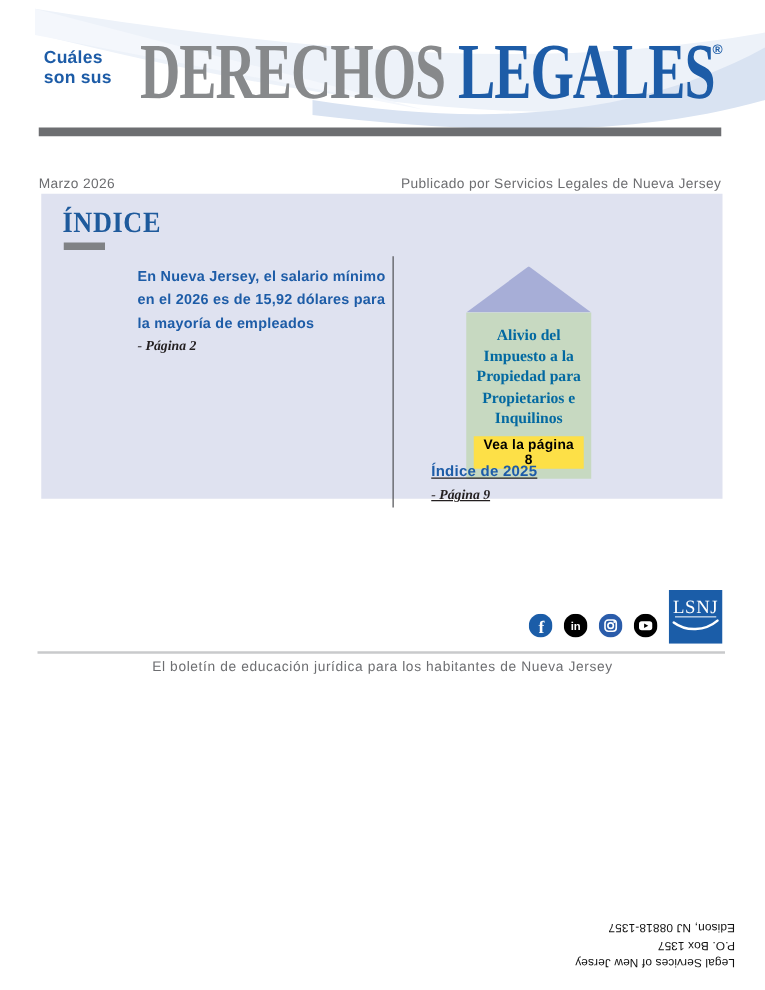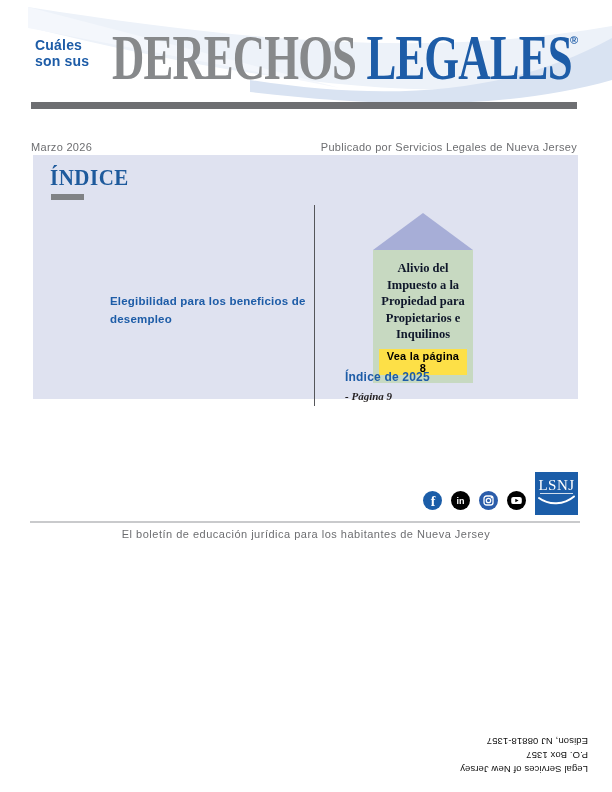--- a/index.html
+++ b/index.html
@@ -53,27 +53,27 @@
     font-size:11px; color:#231f20; margin-top:3px;
   }
   .divider-v{position:absolute; left:281px; top:50px; width:1px; height:201px; background:#55565a;}
   
   .house{position:absolute; left:340px; top:58px; width:100px;}
   .house-roof{width:100px; height:37px; background:#a7aed7;
     clip-path:polygon(50% 0, 100% 100%, 0 100%);}
   .house-body{background:#c7d9c1; padding:10px 4px 8px;}
   .house-label{
     font-family:"Liberation Serif", serif; font-weight:700; font-size:12.5px;
-    color:#0f172a; line-height:1.32; text-align:center; white-space:pre-line;
+    color:#0369a1; line-height:1.32; text-align:center; white-space:pre-line;
   }
   .house-cta{
     margin:6px 2px 0; background:#fde047; color:#000000;
     font-size:11px; font-weight:700; text-align:center; padding:1px 6px; letter-spacing:.2px;
   }
-  .year-index{position:absolute; left:312px; top:213px;}
+  .year-index{position:absolute; left:312px; top:213px;text-decoration:underline;}
   .year-index .idx-title{font-size:12px;}
   
   .social-row{position:absolute; left:423px; top:491px; display:flex; gap:9px;}
   .social-row svg{display:block;}
   .lsnj-logo{position:absolute; left:535px; top:472px;}
   .rule-light{position:absolute; left:30px; top:521px; width:550px; height:2px; background:#c9cacc;}
   .tagline{
     position:absolute; left:0; top:528px; width:612px; text-align:center;
     font-size:11px; color:#6d6e71; letter-spacing:.5px;
   }
@@ -106,23 +106,27 @@
 
   <div class="dateline">
     <span>Marzo 2026</span>
     <span>Publicado por Servicios Legales de Nueva Jersey</span>
   </div>
 
   <div class="index-box">
     <div class="index-heading">ÍNDICE</div>
     <div class="heading-underline"></div>
 
+    <div class="idx-item i0">
+      <div class="idx-title">En Nueva Jersey, el salario mínimo
+en el 2026 es de 15,92 dólares para
+la mayoría de empleados</div>
+      <div class="idx-ref">- Página 2</div>
+    </div>
     <div class="idx-item i1">
-      <div class="idx-title">Elegibilidad para los beneficios de
-desempleo</div>
     </div>
 
     <div class="divider-v"></div>
 
     <div class="house">
       <div class="house-roof"></div>
       <div class="house-body">
         <div class="house-label">Alivio del
 Impuesto a la
 Propiedad para

